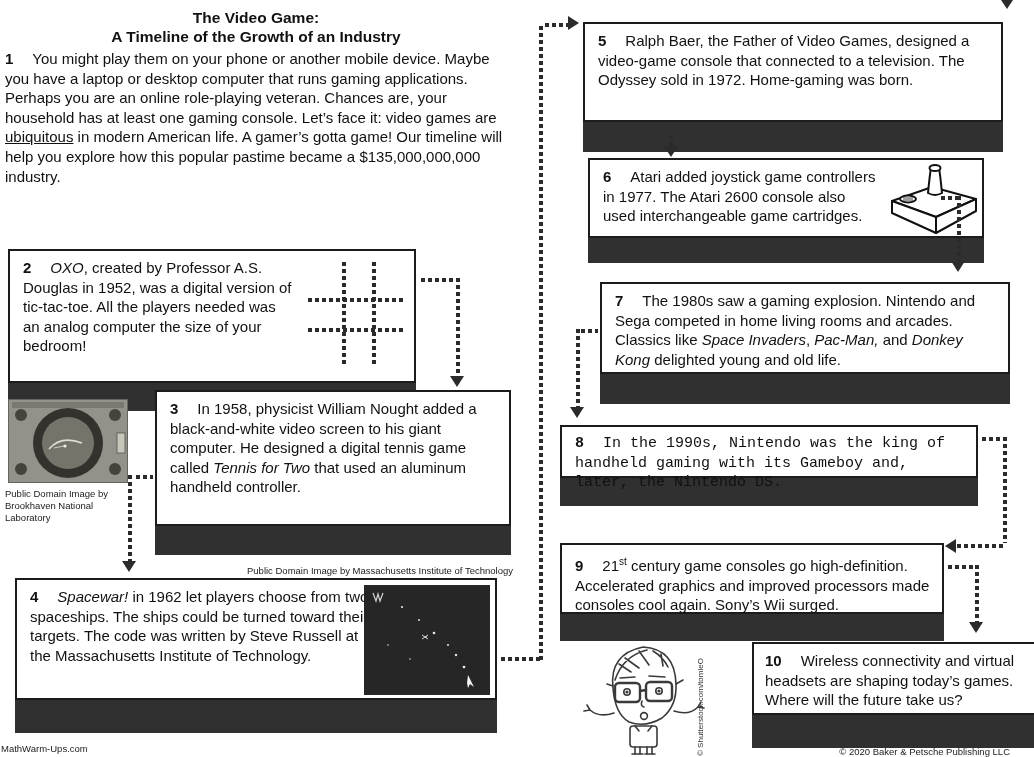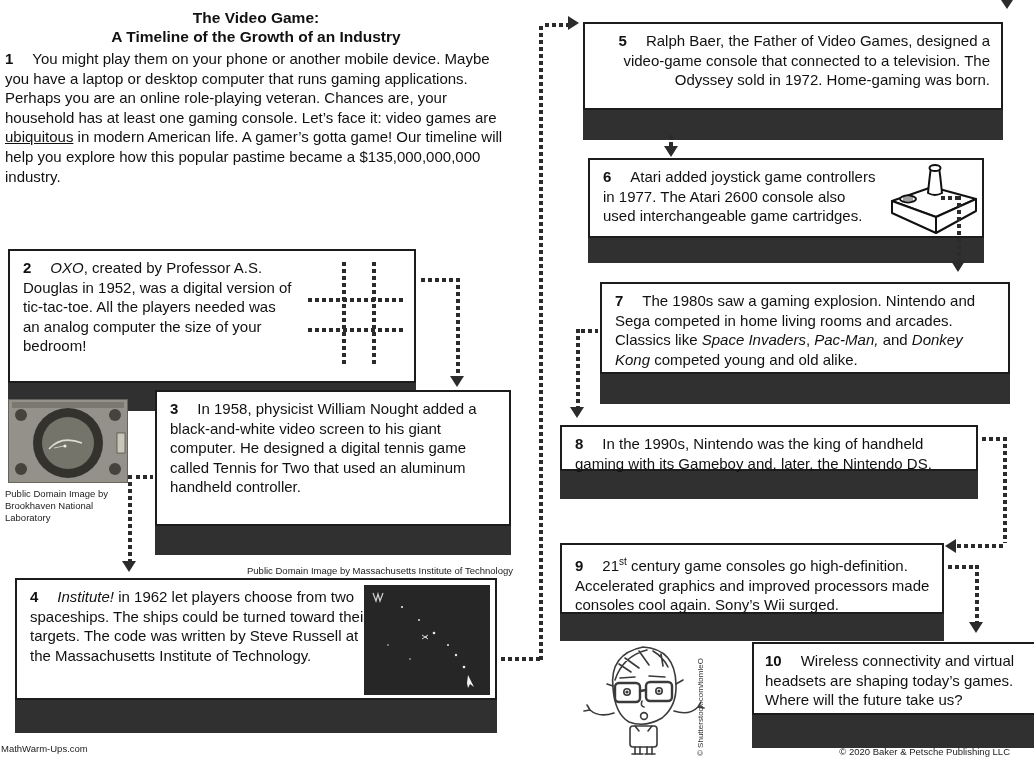--- a/index.html
+++ b/index.html
@@ -76,36 +76,36 @@
     <circle cx="60" cy="44" r="26" fill="#74746a"></circle>
     <path d="M41 50 Q53 36 74 44" stroke="#ddddd0" stroke-width="1.6" fill="none"></path>
     <path d="M46 49 L56 47" stroke="#c9c9bc" stroke-width="1" fill="none"></path>
     <circle cx="57" cy="47" r="1.6" fill="#efefe2"></circle>
     <rect x="109" y="34" width="8" height="20" fill="#c6c6ba" stroke="#55534c" stroke-width="0.8"></rect>
   </svg>
   <div class="cap" style="left:5px;top:488px;width:112px;">Public Domain Image by Brookhaven National Laboratory</div>
 
   <div class="tbox" style="left:155px;top:390px;width:356px;">
     <div class="white" style="height:136px;">
-      <span class="num">3</span><span><span>In 1958, physicist William Nought added a black-and-white video screen to his giant computer. He designed a digital tennis game called </span><span style=" text-align: right;">Tennis for Two</span><span> that used an aluminum handheld controller.</span></span>
+      <span class="num">3</span><span><span>In 1958, physicist William Nought added a black-and-white video screen to his giant computer. He designed a digital tennis game called </span><span style="font-style: italic; text-align: right;">Tennis for Two</span><span> that used an aluminum handheld controller.</span></span>
     </div>
     <div class="bar" style="height:29px;"></div>
   </div>
 
   <div>
     <div class="dotsH" style="left:136px;top:475px;width:17px;"></div>
     <div class="dotsV" style="left:128px;top:475px;height:87px;"></div>
     <div class="arrD" style="left:122px;top:561px;"></div>
   </div>
 
   <div class="cap" style="left:247px;top:565px;width:223px;text-align:center;white-space:nowrap;">Public Domain Image by Massachusetts Institute of Technology</div>
 
   <div class="tbox" style="left:15px;top:578px;width:482px;">
     <div class="white" style="height:122px;">
-      <div style="width:345px;"><span class="num">4</span><span><span style="font-style: italic;">Institute!</span><span> in 1962 let players choose from two spaceships. The ships could be turned toward their targets. The code was written by Steve Russell at the Massachusetts Institute of Technology.</span></span></div>
+      <div style="width:345px;"><span class="num">4</span><span><span style="font-style: italic;">Spacewar!</span><span> in 1962 let players choose from two spaceships. The ships could be turned toward their targets. The code was written by Steve Russell at the Massachusetts Institute of Technology.</span></span></div>
       <svg style="position:absolute;right:5px;top:5px;" width="126" height="110" viewBox="0 0 126 110">
         <rect x="0" y="0" width="126" height="110" fill="#262626"></rect>
         <path d="M9 8 l3 8 l2 -7 l2 7 l3 -8" stroke="#cfcfcf" stroke-width="1.2" fill="none"></path>
         <circle cx="38" cy="22" r="1.1" fill="#e8e8e8"></circle>
           <circle cx="55" cy="35" r="1.1" fill="#cfcfcf"></circle>
         <circle cx="70" cy="48" r="1.3" fill="#e8e8e8"></circle>
           <circle cx="62" cy="52" r="1" fill="#bdbdbd"></circle>
         <path d="M58 50 l6 4 m-6 0 l6 -4" stroke="#d8d8d8" stroke-width="1" fill="none"></path>
         <circle cx="84" cy="60" r="1.1" fill="#d8d8d8"></circle>
           <circle cx="92" cy="70" r="1.2" fill="#e8e8e8"></circle>
@@ -123,21 +123,21 @@
   <div>
     <div class="dotsH" style="left:501px;top:657px;width:40px;"></div>
     <div class="dotsV" style="left:539px;top:26px;height:635px;"></div>
     <div class="dotsH" style="left:545px;top:23px;width:25px;"></div>
     <div class="arrR" style="left:568px;top:16px;"></div>
   </div>
 
   <div class="arrD" style="left:1001px;top:0px;border-left-width:6px;border-right-width:6px;border-top-width:9px;"></div>
 
   <div class="tbox" style="left:583px;top:22px;width:420px;">
-    <div class="white" style="height:88px;text-align:right;">
+    <div class="white" style="height:100px;">
       <span class="num">5</span><span><span>Ralph Baer, the Father of Video Games, designed a video-game console that connected to a television. The Odyssey sold in 1972. Home-gaming was born.</span></span>
     </div>
     <div class="bar" style="height:30px;"></div>
   </div>
 
   <div>
     <div class="dotsV" style="left:669px;top:135px;height:12px;"></div>
     <div class="arrD" style="left:664px;top:146px;"></div>
   </div>
 
@@ -160,33 +160,33 @@
   </div>
 
   <div>
     <div class="dotsH" style="left:941px;top:196px;width:20px;"></div>
     <div class="dotsV" style="left:957px;top:196px;height:66px;"></div>
     <div class="arrD" style="left:951px;top:261px;"></div>
   </div>
 
   <div class="tbox" style="left:600px;top:282px;width:410px;">
     <div class="white" style="height:92px;">
-      <span class="num">7</span><span><span>The 1980s saw a gaming explosion. Nintendo and Sega competed in home living rooms and arcades. Classics like </span><span style="font-style: italic;">Space Invaders</span><span>, </span><span style="font-style: italic;">Pac-Man,</span><span> and </span><span style="font-style: italic;">Donkey Kong</span><span> competed young and old alike.</span></span>
+      <span class="num">7</span><span><span>The 1980s saw a gaming explosion. Nintendo and Sega competed in home living rooms and arcades. Classics like </span><span style="font-style: italic;">Space Invaders</span><span>, </span><span style="font-style: italic;">Pac-Man,</span><span> and </span><span style="font-style: italic;">Donkey Kong</span><span> delighted young and old life.</span></span>
     </div>
     <div class="bar" style="height:30px;"></div>
   </div>
 
   <div>
     <div class="dotsH" style="left:581px;top:329px;width:17px;"></div>
     <div class="dotsV" style="left:576px;top:329px;height:80px;"></div>
     <div class="arrD" style="left:570px;top:407px;"></div>
   </div>
 
   <div class="tbox" style="left:560px;top:425px;width:418px;">
-    <div class="white" style="height:46px;">
+    <div class="white" style="height:53px;font-family:Liberation Mono, monospace;">
       <span class="num">8</span><span><span>In the 1990s, Nintendo was the king of handheld gaming with its Gameboy and, later, the Nintendo DS.</span></span>
     </div>
     <div class="bar" style="height:28px;"></div>
   </div>
 
   <div>
     <div class="dotsH" style="left:982px;top:437px;width:24px;"></div>
     <div class="dotsV" style="left:1003px;top:437px;height:106px;"></div>
     <div class="dotsH" style="left:957px;top:544px;width:48px;"></div>
     <div class="arrL" style="left:945px;top:539px;"></div>

